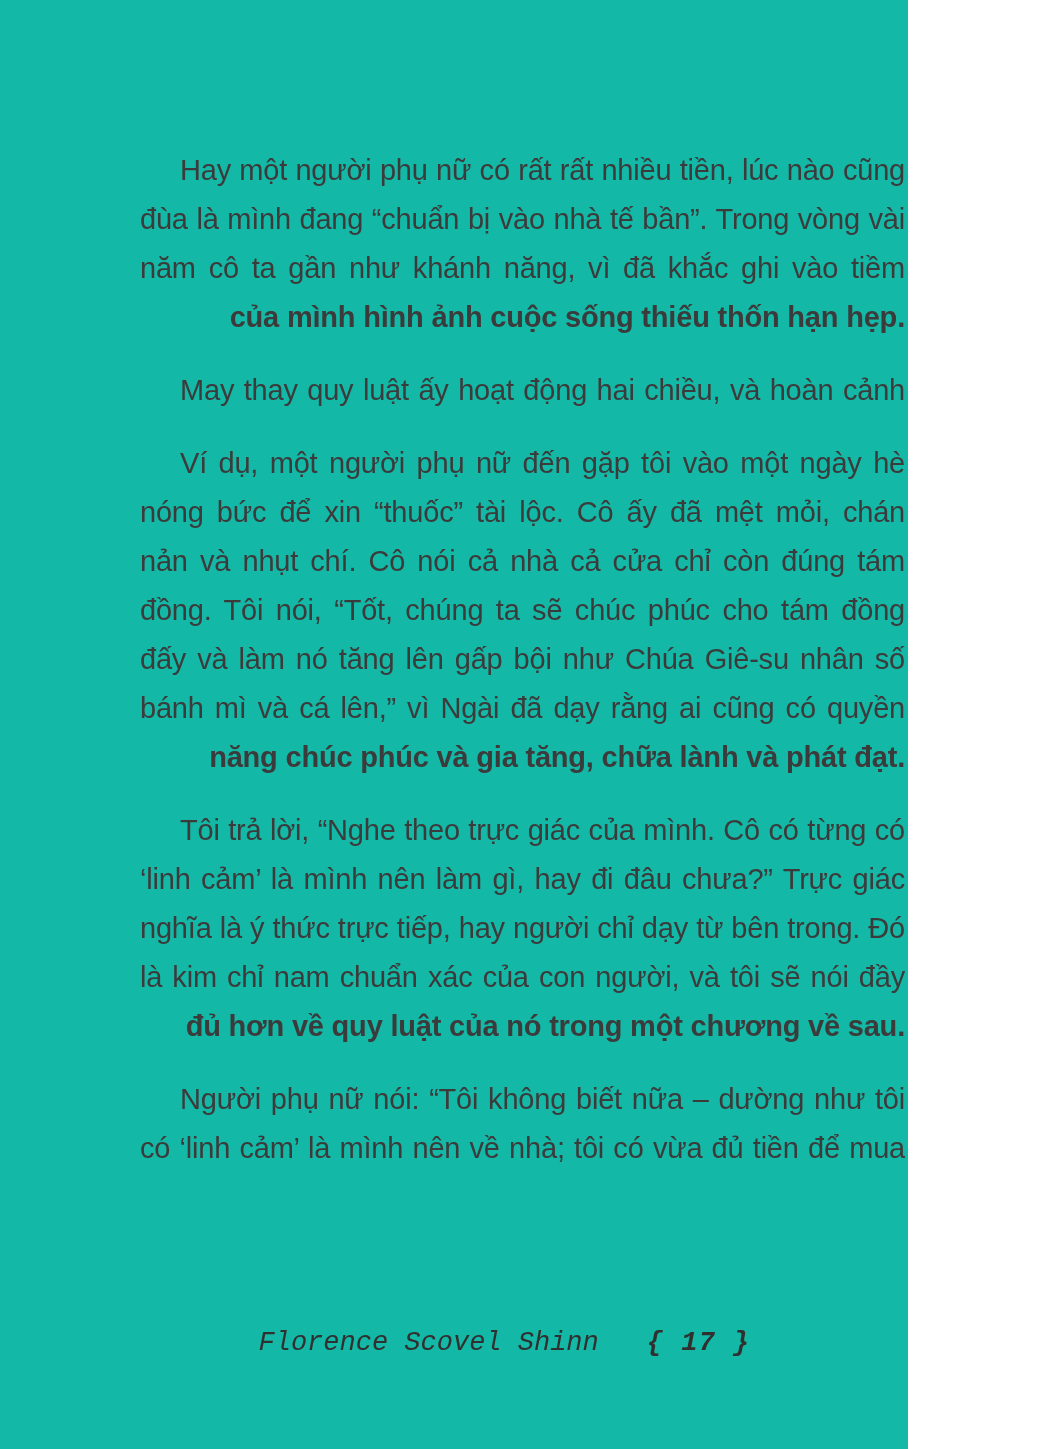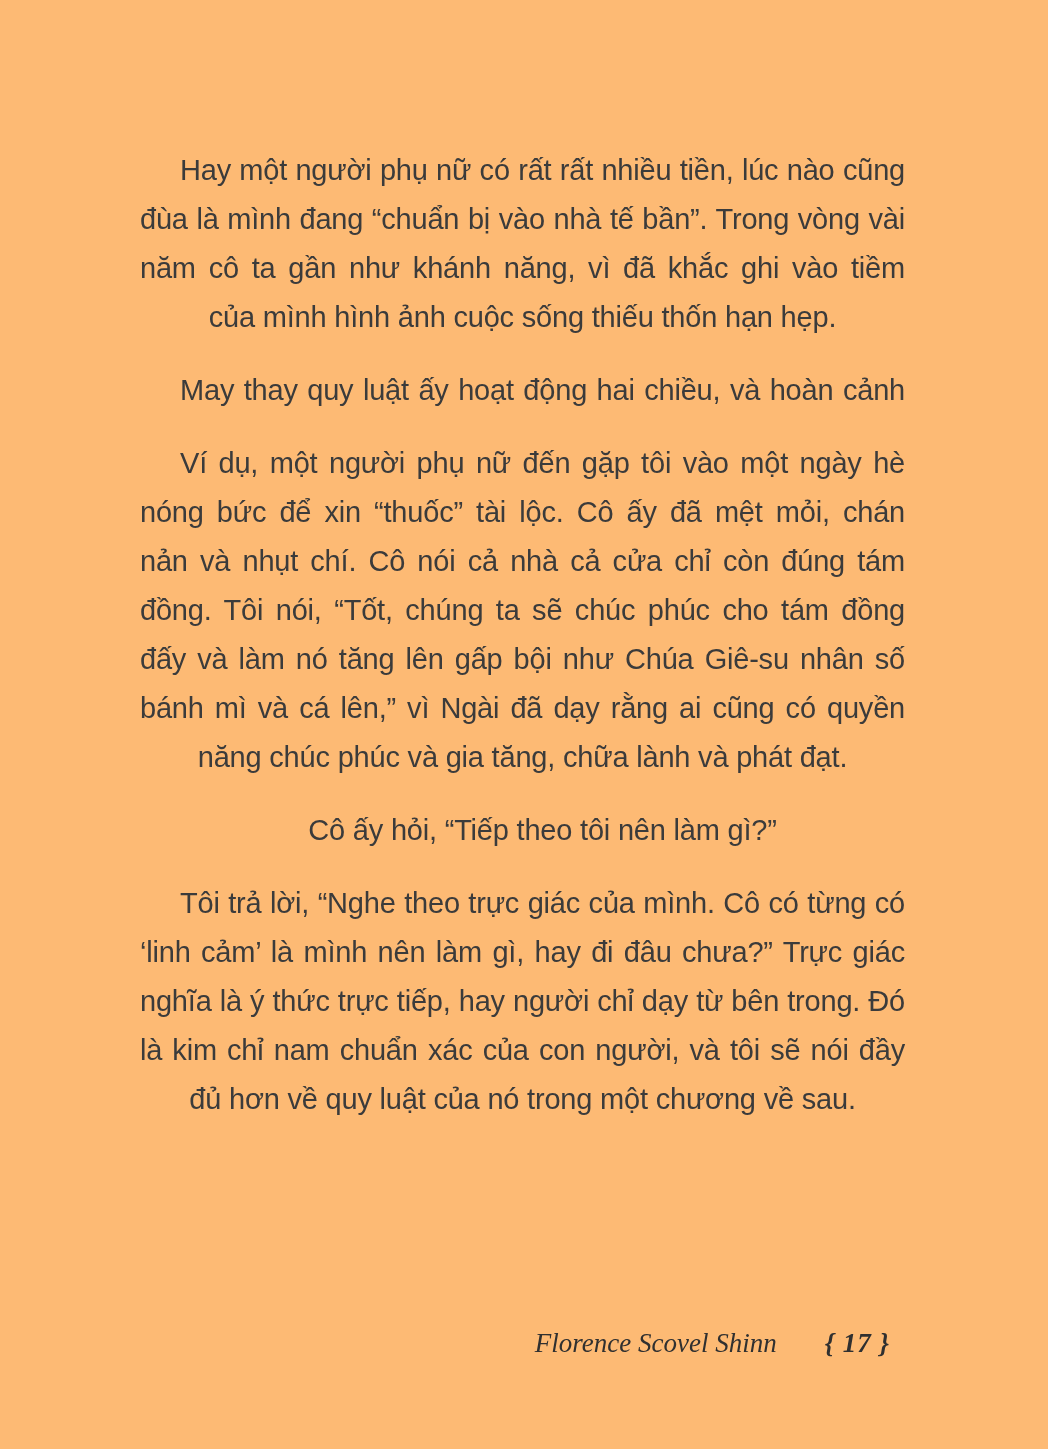--- a/index.html
+++ b/index.html
@@ -2,23 +2,23 @@
 <html><head>
 <meta charset="utf-8">
 <style>
   html, body {
     margin: 0;
     padding: 0;
     background: #ffffff;
   }
   .page {
     position: relative;
-    width: 1048px;
+    width: 908px;
     height: 1449px;
-    background: #fdba74;
+    background: #14b8a6;
     overflow: hidden;
     font-family: "Liberation Sans", sans-serif;
   }
   .text-block {
     position: absolute;
     top: 146px;
     left: 140px;
     width: 765px;
     color: #3b3b3b;
     font-size: 29px;
@@ -34,36 +34,37 @@
     overflow: hidden;
   }
   
   .line::after {
     content: "";
     display: inline-block;
     width: 100%;
     height: 0;
   }
   .line.last {
-    text-align: center;
+    text-align: right;
+    font-weight: bold;
   }
   .line.last::after {
     content: none;
   }
   .line.first {
     text-indent: 40px;
   }
   .footer {
     position: absolute;
     top: 1328px;
     right: 158px;
     display: flex;
     align-items: baseline;
     gap: 48px;
-    font-family: Liberation Serif, serif;
+    font-family: Liberation Mono, monospace;
     font-style: italic;
     color: #303030;
     font-size: 27px;
     white-space: nowrap;
   }
   .footer .pagenum {
     font-weight: 700;
     letter-spacing: 1px;
   }
 </style>
@@ -84,27 +85,28 @@
       <div class="paragraph">
         <div class="line first">Ví dụ, một người phụ nữ đến gặp tôi vào một ngày hè</div>
         <div class="line">nóng bức để xin “thuốc” tài lộc. Cô ấy đã mệt mỏi, chán</div>
         <div class="line">nản và nhụt chí. Cô nói cả nhà cả cửa chỉ còn đúng tám</div>
         <div class="line">đồng. Tôi nói, “Tốt, chúng ta sẽ chúc phúc cho tám đồng</div>
         <div class="line">đấy và làm nó tăng lên gấp bội như Chúa Giê-su nhân số</div>
         <div class="line">bánh mì và cá lên,” vì Ngài đã dạy rằng ai cũng có quyền</div>
         <div class="line last">năng chúc phúc và gia tăng, chữa lành và phát đạt.</div>
       </div>
       <div class="paragraph">
-        <div class="line first last">Cô ấy hỏi, “Tiếp theo tôi nên làm gì?”</div>
-      </div>
-      <div class="paragraph">
         <div class="line first">Tôi trả lời, “Nghe theo trực giác của mình. Cô có từng có</div>
         <div class="line">‘linh cảm’ là mình nên làm gì, hay đi đâu chưa?” Trực giác</div>
         <div class="line">nghĩa là ý thức trực tiếp, hay người chỉ dạy từ bên trong. Đó</div>
         <div class="line">là kim chỉ nam chuẩn xác của con người, và tôi sẽ nói đầy</div>
         <div class="line last">đủ hơn về quy luật của nó trong một chương về sau.</div>
+      </div>
+      <div class="paragraph">
+        <div class="line first">Người phụ nữ nói: “Tôi không biết nữa – dường như tôi</div>
+        <div class="line">có ‘linh cảm’ là mình nên về nhà; tôi có vừa đủ tiền để mua</div>
       </div>
     </div>
   <div class="footer">
     <span class="author">Florence Scovel Shinn</span>
     <span class="pagenum">{ 17 }</span>
   </div>
 </div>
 
 </body></html>

